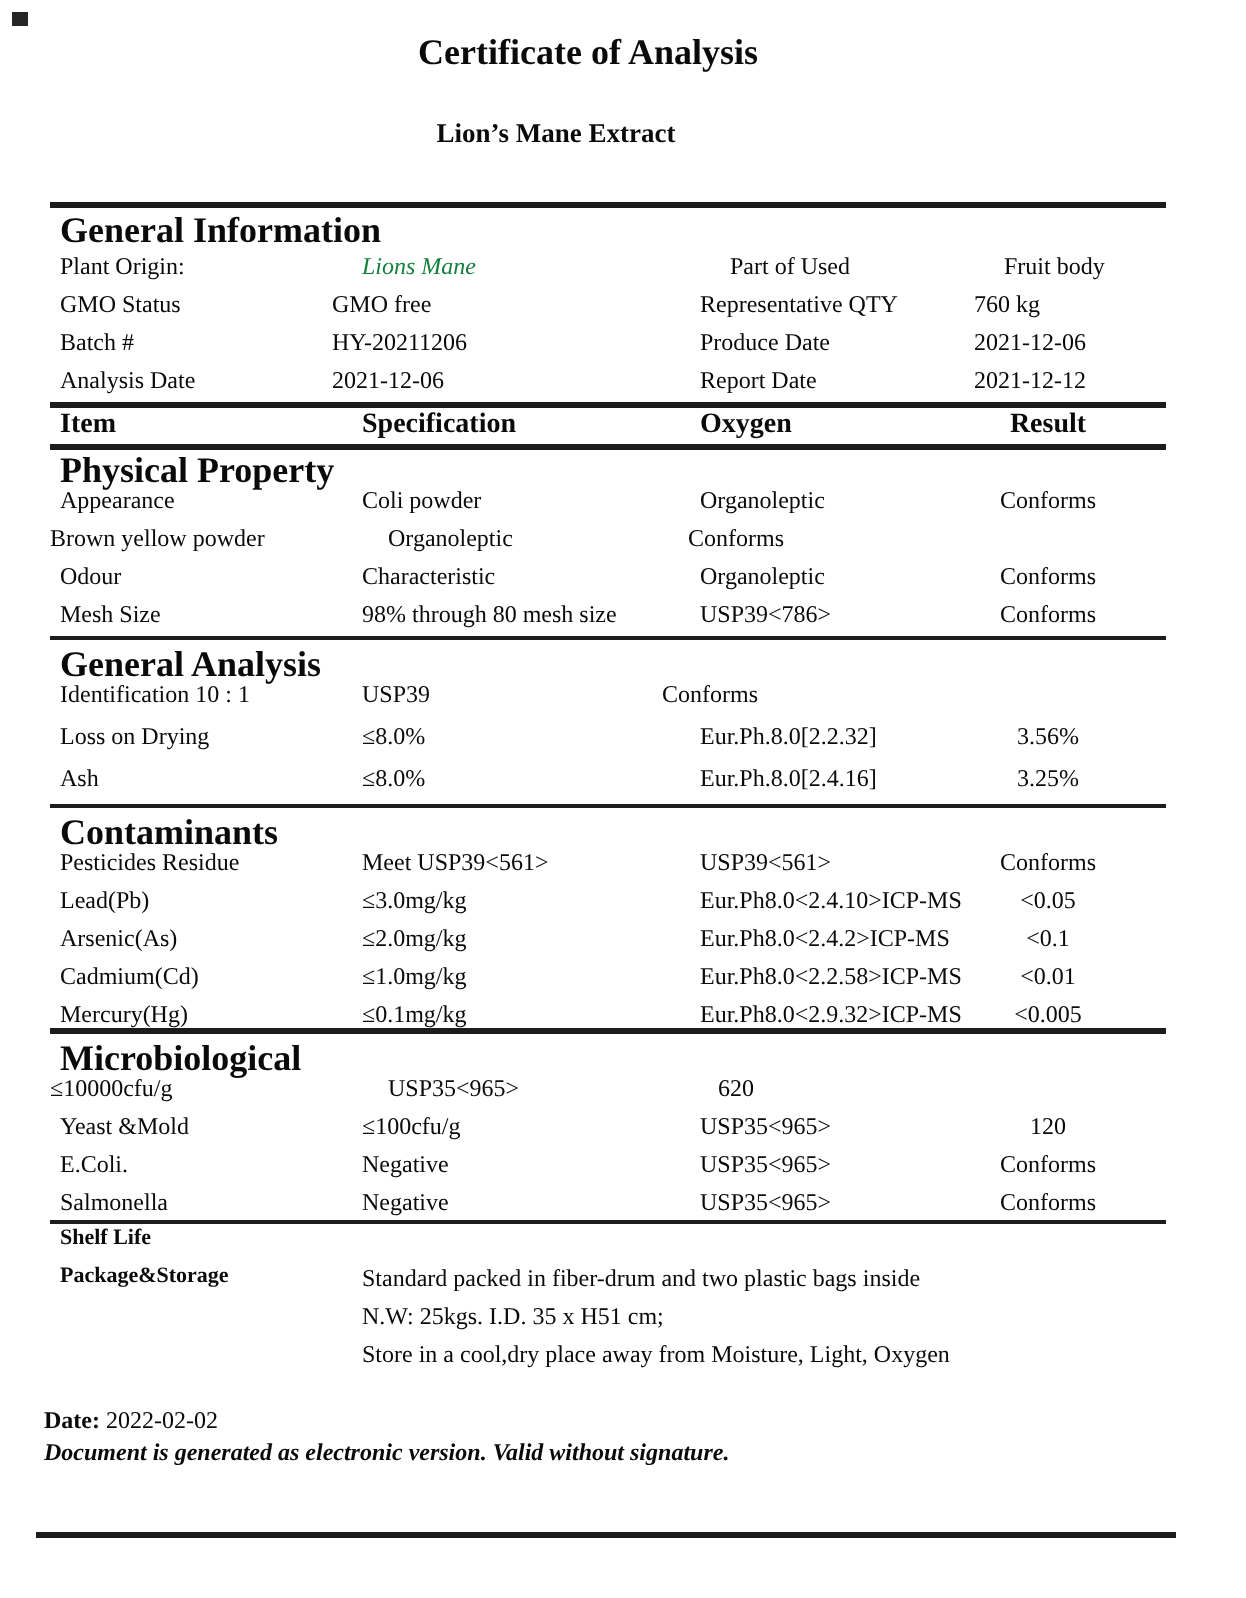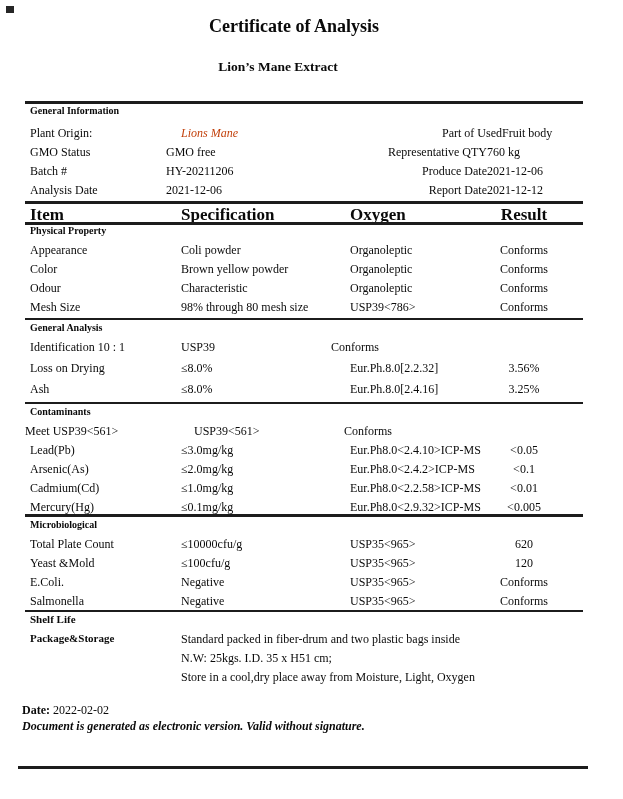--- a/index.html
+++ b/index.html
@@ -18,34 +18,34 @@
   .r1 { top:101px; height:3px; }
   .r2 { top:201px; height:3px; }
   .r3 { top:222px; height:3px; }
   .r4 { top:318px; height:2px; }
   .r5 { top:402px; height:2px; }
   .r6 { top:514px; height:3px; }
   .r7 { top:610px; height:2px; }
   .r8 { top:766px; height:3px; left:18px; width:570px; }
 
   .bold { font-weight:bold; }
-  .sheading { font-weight:bold; font-size:10px; height:18px; padding-left:5px; }
+  .sheading { font-weight:bold; font-size:18px; height:18px; padding-left:5px; }
 
   
   .gen-heading { left:25px; top:105px; width:558px; }
   .gen-rows { left:25px; top:126px; width:558px; }
   .girow { display:flex; height:19px; }
   .gc1 { width:141px; padding-left:5px; box-sizing:border-box; }
   .gc2 { width:184px; }
-  .gc3 { width:137px;text-align:right; }
+  .gc3 { width:137px; }
   .gc4 { flex:1; }
-  .ital { font-style:italic; color:#c2410c; padding-left:15px; }
-
-  
-  .header-row { left:25px; top:205px; width:558px; display:flex; font-weight:bold; font-size:17px; }
+  .ital { font-style:italic; color:#15803d; padding-left:15px; }
+
+  
+  .header-row { left:25px; top:205px; width:558px; display:flex; font-weight:bold; font-size:14px; }
   .tsection { left:25px; width:558px; }
   .sec0 { top:225px; } .sec1 { top:322px; } .sec2 { top:406px; } .sec3 { top:519px; }
   .trow { display:flex; height:19px; }
   .sec1 .trow { height:21px; }
   .tc1 { width:156px; padding-left:5px; box-sizing:border-box; white-space:nowrap; }
   .tc2 { width:169px; white-space:nowrap; }
   .tc3 { width:115px; white-space:nowrap; }
   .tc4 { width:118px; text-align:center; white-space:nowrap; }
 
   
@@ -115,21 +115,20 @@
   <div class="abs tsection sec0">
     <div class="sheading">Physical Property</div>
     <div class="trows">
         <div class="trow">
           <div class="tc1">Appearance</div>
           <div class="tc2">Coli powder</div>
           <div class="tc3">Organoleptic</div>
           <div class="tc4">Conforms</div>
         </div>
         <div class="trow">
-          <div class="tc1">Color</div>
           <div class="tc2">Brown yellow powder</div>
           <div class="tc3">Organoleptic</div>
           <div class="tc4">Conforms</div>
         </div>
         <div class="trow">
           <div class="tc1">Odour</div>
           <div class="tc2">Characteristic</div>
           <div class="tc3">Organoleptic</div>
           <div class="tc4">Conforms</div>
         </div>
@@ -166,20 +165,21 @@
         </div>
       </div>
   </div>
 
   <div class="abs rule r5"></div>
 
   <div class="abs tsection sec2">
     <div class="sheading">Contaminants</div>
     <div class="trows">
         <div class="trow">
+          <div class="tc1">Pesticides Residue</div>
           <div class="tc2">Meet USP39&lt;561&gt;</div>
           <div class="tc3">USP39&lt;561&gt;</div>
           <div class="tc4">Conforms</div>
         </div>
         <div class="trow">
           <div class="tc1">Lead(Pb)</div>
           <div class="tc2">≤3.0mg/kg</div>
           <div class="tc3">Eur.Ph8.0&lt;2.4.10&gt;ICP-MS</div>
           <div class="tc4">&lt;0.05</div>
         </div>
@@ -203,21 +203,20 @@
         </div>
       </div>
   </div>
 
   <div class="abs rule r6"></div>
 
   <div class="abs tsection sec3">
     <div class="sheading">Microbiological</div>
     <div class="trows">
         <div class="trow">
-          <div class="tc1">Total Plate Count</div>
           <div class="tc2">≤10000cfu/g</div>
           <div class="tc3">USP35&lt;965&gt;</div>
           <div class="tc4">620</div>
         </div>
         <div class="trow">
           <div class="tc1">Yeast &amp;Mold</div>
           <div class="tc2">≤100cfu/g</div>
           <div class="tc3">USP35&lt;965&gt;</div>
           <div class="tc4">120</div>
         </div>

